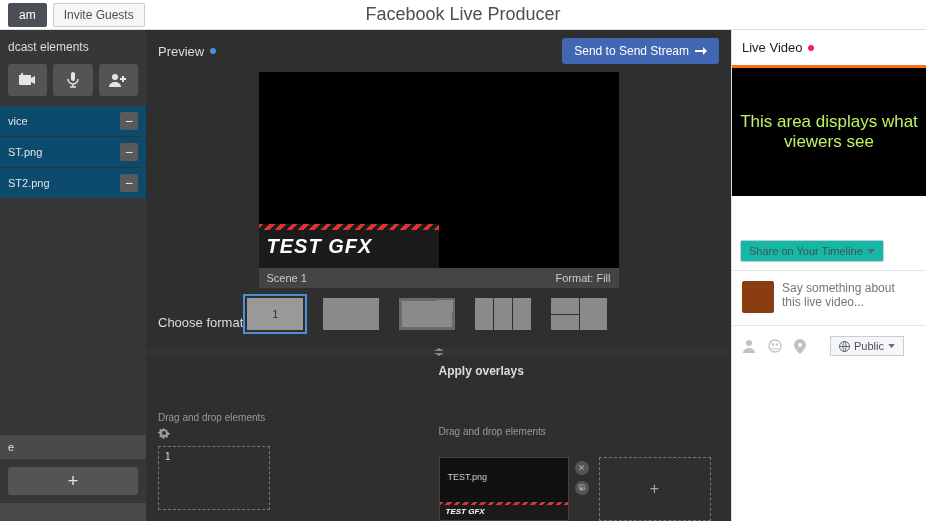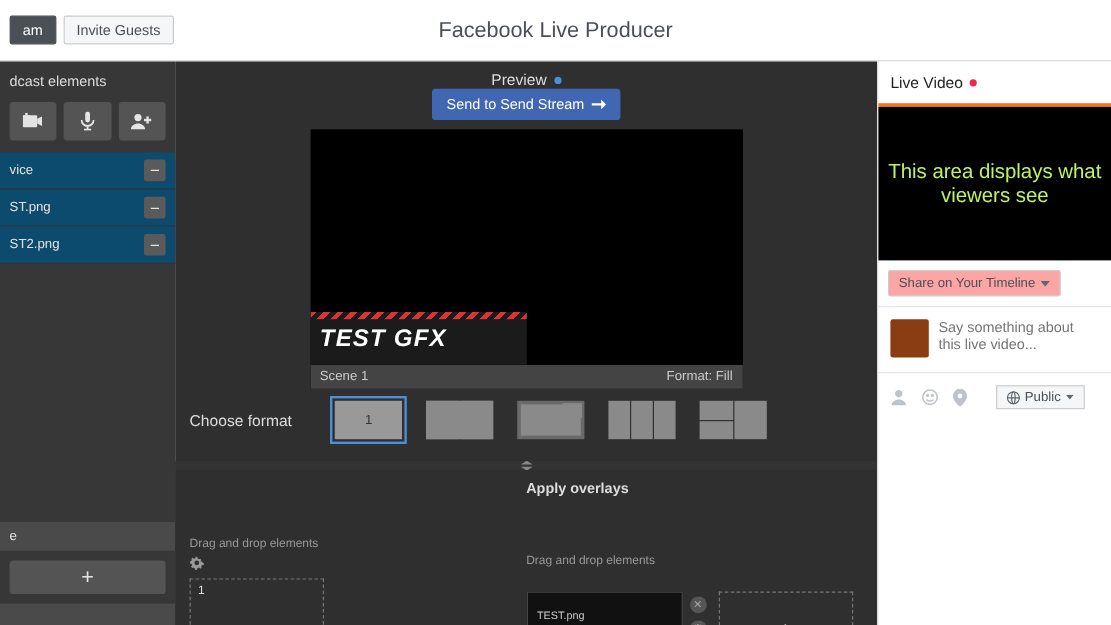--- a/index.html
+++ b/index.html
@@ -1,53 +1,53 @@
 <!DOCTYPE html>
 <html><head>
 <meta charset="utf-8">
 <style>
   * { box-sizing: border-box; margin: 0; padding: 0; font-family: Helvetica, Arial, sans-serif; }
   body { width: 926px; height: 521px; overflow: hidden; background: #e9ebee; display: flex; flex-direction: column; }
 
-  .topbar { height: 51px; background: #fff; border-bottom: 1px solid #ddd; display: flex; align-items: center; padding: 0 8px; position: relative; }
+  .topbar { height: 30px; background: #fff; border-bottom: 1px solid #ddd; display: flex; align-items: center; padding: 0 8px; position: relative; }
   .topbar .left-btns { display: flex; gap: 6px; }
   .btn { border: 1px solid #ccc; background: #f5f6f7; border-radius: 2px; padding: 4px 10px; font-size: 12px; color: #4b4f56; cursor: pointer; }
   .btn-dark { background: #4b4f56; color: #fff; border-color: #4b4f56; }
   .topbar .title { position: absolute; left: 50%; transform: translateX(-50%); font-size: 18px; color: #4b4f56; }
 
   .main { flex: 1; display: flex; min-height: 0; }
 
   
   .sidebar { width: 146px; background: #373737; color: #ccc; display: flex; flex-direction: column; }
   .sidebar-header { font-size: 12px; padding: 10px 8px; color: #ddd; }
   .icon-row { display: flex; gap: 6px; justify-content: flex-start; padding: 0 8px 10px; }
   .icon-box { width: 40px; height: 32px; background: #545454; border-radius: 3px; display: flex; align-items: center; justify-content: center; cursor: pointer; }
   .icon-box svg { fill: #e4e4e4; }
   .element-row { display: flex; align-items: center; justify-content: space-between; background: #0c4a6e; border-bottom: 1px solid #333; padding: 6px 8px; font-size: 11px; color: #e4e4e4; }
   .element-row .remove { width: 18px; height: 18px; background: #5a5a5a; display: flex; align-items: center; justify-content: center; border-radius: 2px; cursor: pointer; font-size: 14px; line-height: 1; }
   .sidebar-spacer { flex: 1; }
   .add-scene { margin: 8px; height: 28px; background: #545454; border-radius: 3px; display: flex; align-items: center; justify-content: center; cursor: pointer; color:#e4e4e4; font-size:18px; }
 
   
   .center { flex: 1; display: flex; flex-direction: column; background: #2f2f2f; min-width: 0; }
-  .preview-bar { display: flex; justify-content: space-between; align-items: center; padding: 8px 12px; flex-direction: column; }
+  .preview-bar { display: flex; justify-content: space-between; align-items: center; padding: 8px 12px; }
   .preview-label { color: #ddd; font-size: 13px; display:flex; align-items:center; gap:6px; }
   .dot { width:6px; height:6px; border-radius:50%; display:inline-block; }
   .dot-blue { background:#4a90d9; }
   .dot-red { background:#f02849; }
   .send-btn { background: #4267b2; color: #fff; border: none; border-radius: 3px; padding: 6px 12px; font-size: 12px; cursor: pointer; display:flex; align-items:center; gap:6px; }
   .preview-wrap { display:flex; justify-content:center; }
   .preview-box { width: 360px; background:#000; display:flex; flex-direction:column; }
   .preview-video { height: 196px; background:#000; position:relative; }
   .gfx-overlay { position:absolute; left:0; bottom:0; width:50%; height:44px; background:#1b1b1b; display:flex; align-items:center; padding-left:8px; }
   .gfx-overlay::before { content:""; position:absolute; top:0; left:0; right:0; height:6px; background: repeating-linear-gradient(-45deg,#d33,#d33 4px,transparent 4px,transparent 8px); }
   .gfx-text { color:#fff; font-weight:900; font-size:20px; font-style:italic; letter-spacing:1px; }
   .preview-meta { background:#444; color:#ccc; font-size:11px; padding:4px 8px; display:flex; justify-content:space-between; }
   .format-row-wrap { padding: 10px 12px 18px; }
-  .format-row { display:flex; align-items:center; gap:36px; }
+  .format-row { display:flex; align-items:flex-end; gap:4px; }
   .format-label { color:#ddd; font-size:13px; }
   .format-opts { display:flex; gap:20px; }
   .fmt { width:56px; height:32px; background:#8a8a8a; cursor:pointer; position:relative; }
   .fmt.selected { outline:2px solid #4a90d9; outline-offset:2px; background:#999; }
   .fmt .num { position:absolute; top:50%; left:50%; transform:translate(-50%,-50%); font-size:11px; color:#333; }
   .fmt2 { display:flex; }
   .fmt2 div { flex:1; background:#8a8a8a; }
   .fmt2 div:first-child{margin-right:1px;}
   .fmt3 { background:#6a6a6a; position:relative; }
   .fmt3::after { content:""; position:absolute; top:2px; right:2px; width:16px; height:12px; background:#8a8a8a; }
@@ -75,21 +75,21 @@
   .overlay-card .gfx-mini span{color:#fff; font-weight:900; font-size:8px; font-style:italic;}
   .overlay-controls { position:absolute; right:-20px; top:4px; display:flex; flex-direction:column; gap:6px; }
   .circ { width:14px; height:14px; border-radius:50%; background:#555; display:flex; align-items:center; justify-content:center; color:#aaa; font-size:9px; cursor:pointer;}
   .overlay-add { width:112px; height:64px; border:1px dashed #777; display:flex; align-items:center; justify-content:center; color:#aaa; cursor:pointer; margin-left:22px; }
 
   
   .rightp { width: 195px; background:#fff; border-left:1px solid #ddd; display:flex; flex-direction:column; }
   .rightp .hdr { padding:10px; font-size:13px; color:#1c1e21; display:flex; align-items:center; gap:6px; border-bottom:3px solid #f97316;}
   .live-preview { height:128px; background:#000; color:#bef264; font-size:17px; display:flex; align-items:center; justify-content:center; text-align:center; padding:0 8px; }
   .share-row { padding:8px; border-bottom:1px solid #e4e6eb;}
-  .share-btn { border:1px solid #ccc; background:#fca5a5; border-radius:2px; padding:4px 8px; font-size:11px; color:#4b4f56; cursor:pointer; display:flex; align-items:center; gap:4px;}
+  .share-btn { border:1px solid #ccc; background:#14b8a6; border-radius:2px; padding:4px 8px; font-size:11px; color:#4b4f56; cursor:pointer; display:flex; align-items:center; gap:4px;margin-top:36px;}
   .compose { padding:10px; display:flex; gap:8px; border-bottom:1px solid #e4e6eb; }
   .avatar { width:32px; height:32px; background:#8a3c12; border-radius:2px; flex-shrink:0; }
   .compose textarea { border:none; resize:none; font-size:12px; color:#8d949e; width:100%; height:34px; outline:none; font-family:inherit;}
   .actions { padding:8px 10px; display:flex; align-items:center; gap:12px; }
   .actions .ico { color:#bec3c9; cursor:pointer; display:flex; }
   .actions .spacer { flex:1; }
   .privacy { border:1px solid #ccc; background:#f5f6f7; border-radius:0; padding:3px 8px; font-size:11px; color:#4b4f56; cursor:pointer; display:flex; align-items:center; gap:4px;}
   .post-btn { background:#4267b2; border-radius:2px; width:10px; height:24px; margin-left:6px; }
 </style>
 </head>

